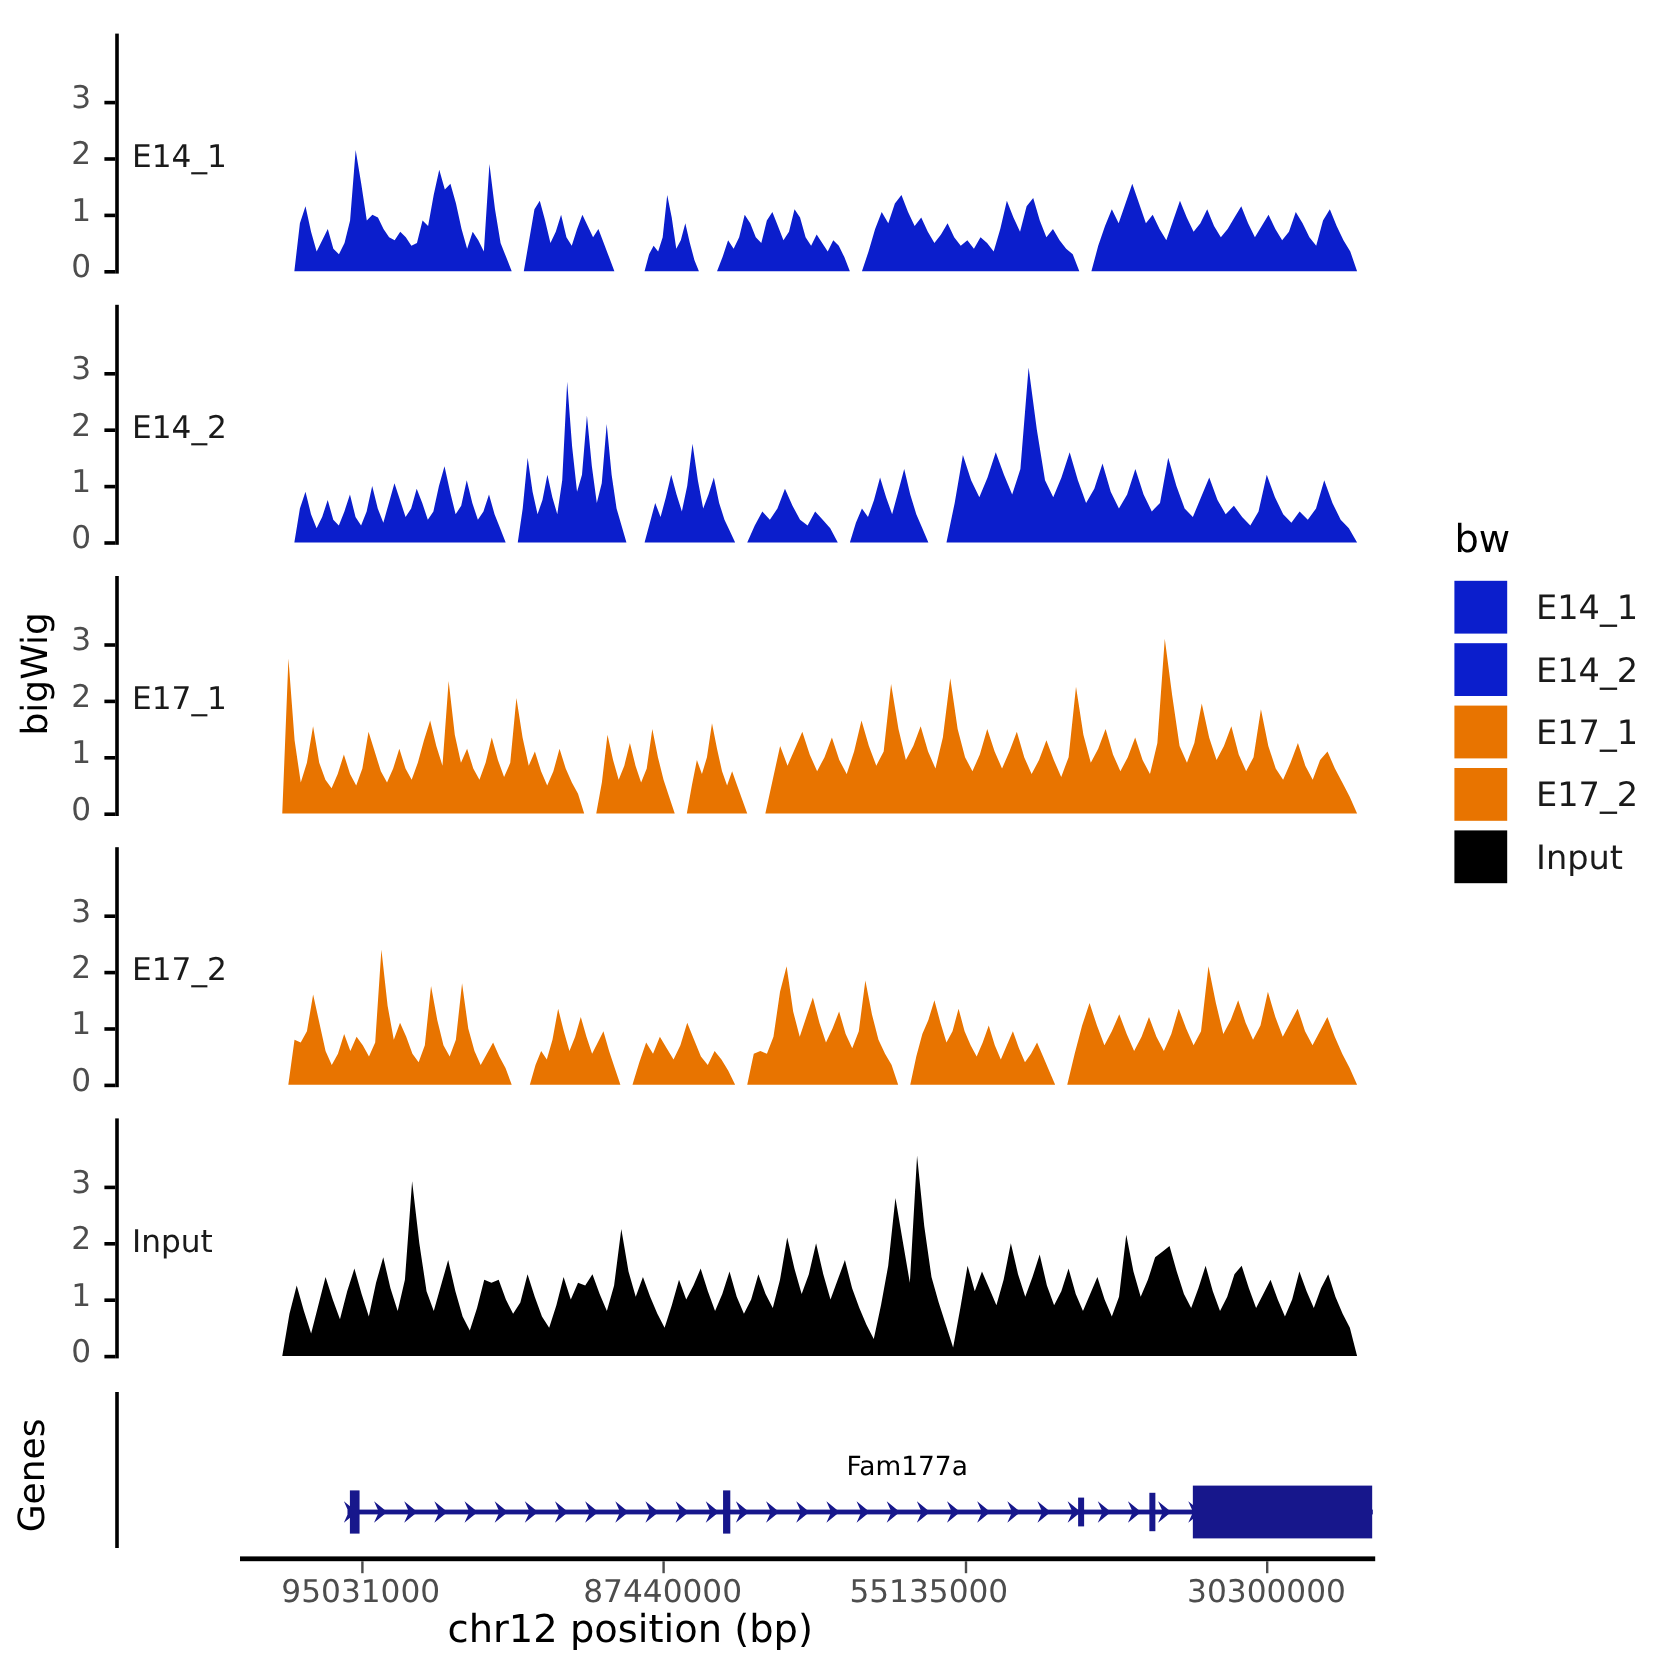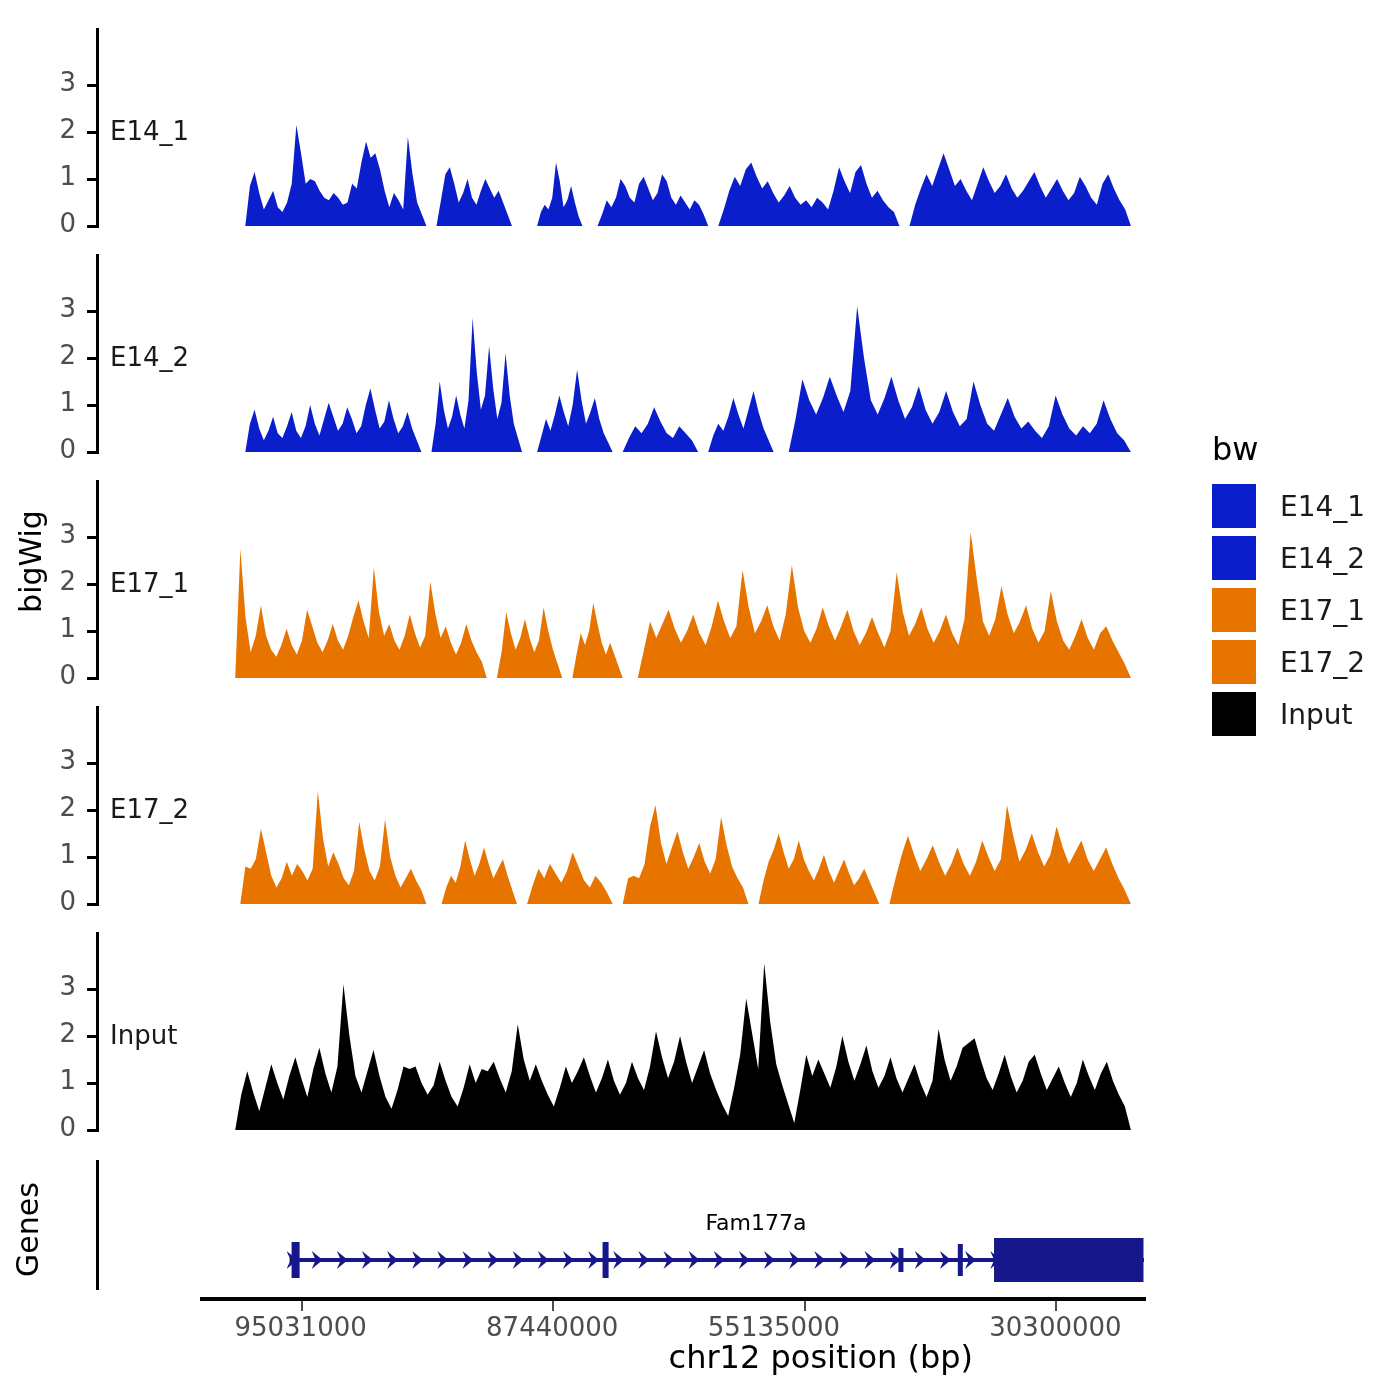--- a/index.html
+++ b/index.html
@@ -40,21 +40,21 @@
     position:absolute;
     font-size:26px;
     color:#4d4d4d;
     text-align:center;
     white-space:nowrap;
   }
   .xlab{
     position:absolute;
     font-size:32px;
     color:#000;
-    text-align:right;
+    text-align:left;
     white-space:nowrap;
   }
 
   
   .gene-name{
     position:absolute;
     font-size:22px;
     color:#000;
     text-align:center;
     white-space:nowrap;

